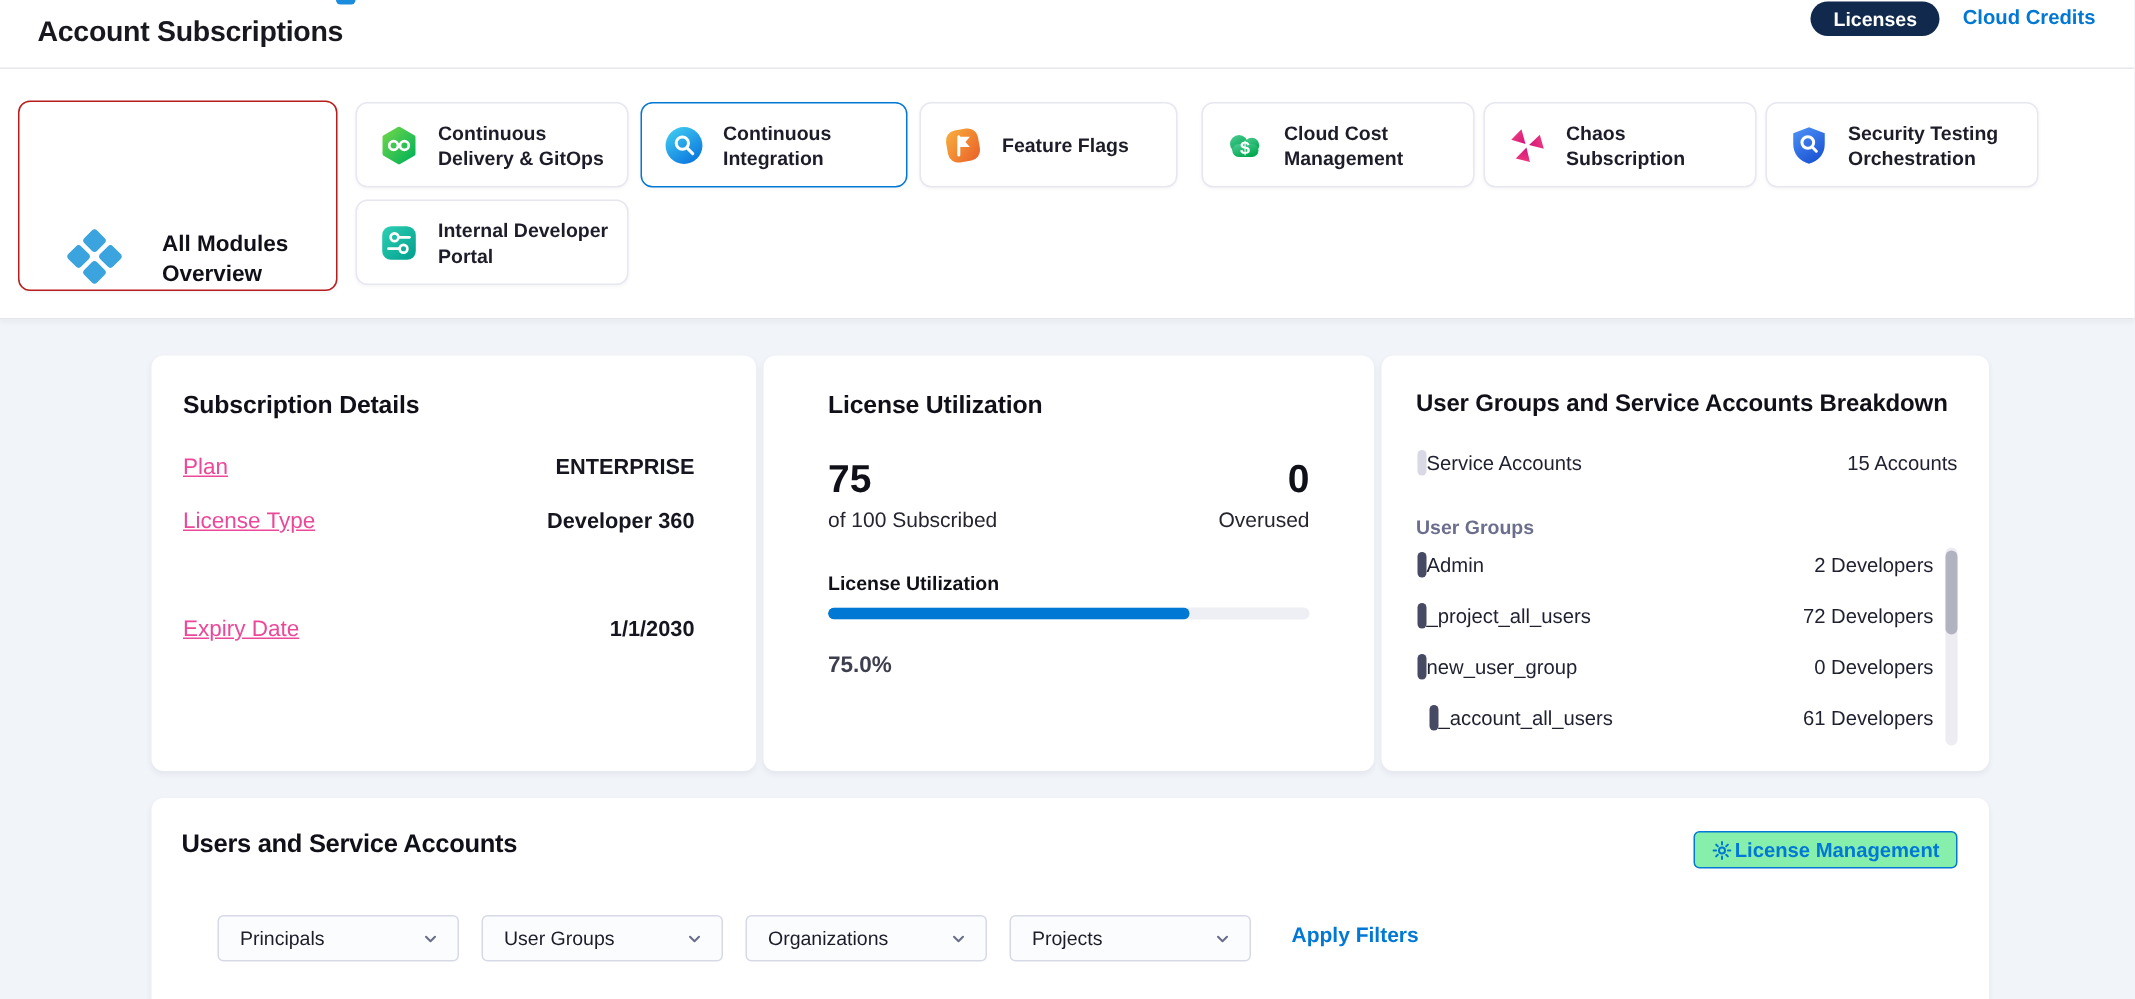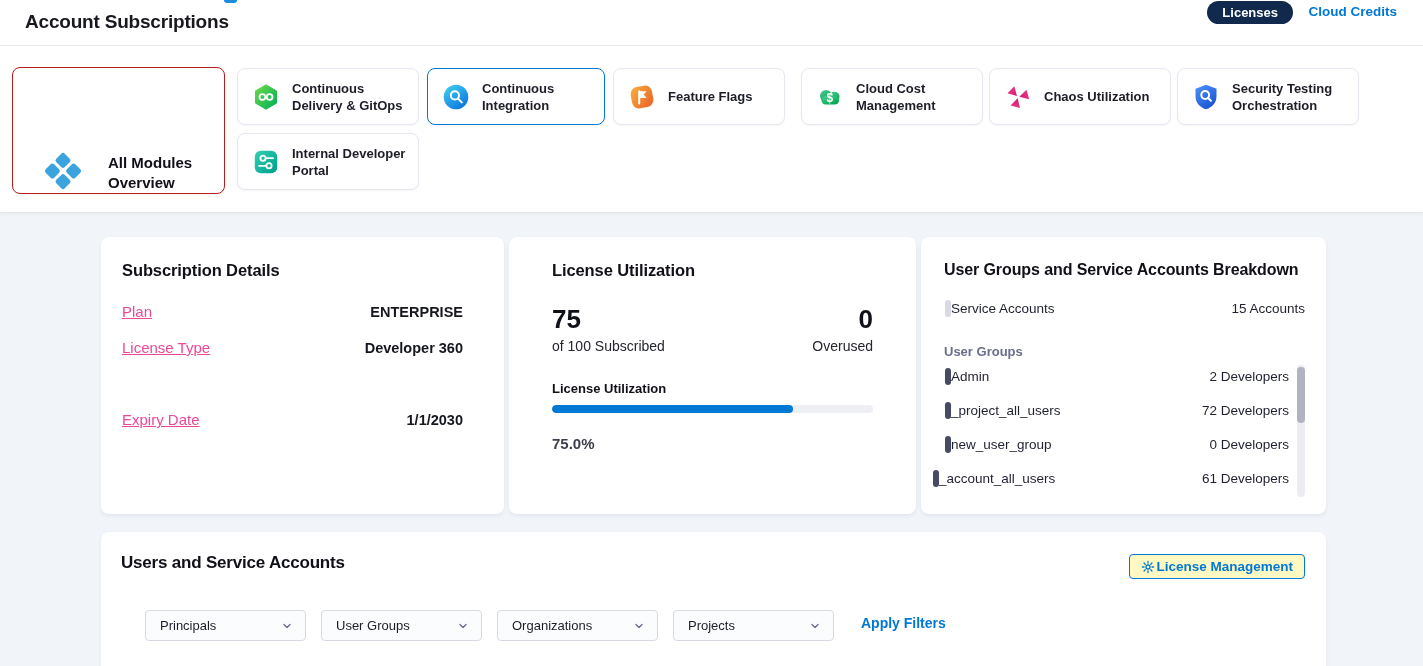--- a/index.html
+++ b/index.html
@@ -45,21 +45,21 @@
   .bullet{width:6px;height:17px;border-radius:3px;}
   .bullet.light{background:#d8d9e4;}
   .bullet.dark{background:#474a63;}
   .bd-label{font-size:13.5px;color:#1f2030;}
   .bd-value{font-size:13.5px;color:#1f2030;}
   .ug-heading{position:absolute;left:23px;top:107px;font-size:13px;font-weight:bold;color:#6b6e8c;}
   .scrollbar{position:absolute;right:21px;top:128px;width:8px;height:132px;background:#ececf2;border-radius:4px;}
   .scroll-thumb{position:absolute;left:0;top:2px;width:8px;height:56px;background:#b2b3c1;border-radius:4px;cursor:pointer;}
   
   .section-title{position:absolute;left:20px;top:21px;font-size:17px;font-weight:bold;color:#101019;margin:0;letter-spacing:-0.2px;}
-  .lm-btn{position:absolute;right:21px;top:22px;height:25px;padding:0 11px;background:#fef9c3;border:1px solid #0278d5;border-radius:4px;color:#0278d5;font-size:13.5px;font-weight:600;font-family:inherit;display:flex;align-items:center;gap:1px;cursor:pointer;}
+  .lm-btn{position:absolute;right:21px;top:22px;height:25px;padding:0 11px;background:#86efac;border:1px solid #0278d5;border-radius:4px;color:#0278d5;font-size:13.5px;font-weight:600;font-family:inherit;display:flex;align-items:center;gap:1px;cursor:pointer;}
   .dropdown{position:absolute;top:78px;width:161px;height:31px;background:#fbfcfe;border:1px solid #d7dae6;border-radius:4px;display:flex;align-items:center;justify-content:space-between;padding:0 12px 0 14px;box-sizing:border-box;cursor:pointer;}
   .dd-label{font-size:13px;color:#1c1d29;}
   .apply-link{position:absolute;left:760px;top:83px;font-size:14px;font-weight:bold;color:#0278d5;text-decoration:none;cursor:pointer;}
 </style>
 </head>
 <body>
 
 <div class="header">
   <div class="blue-sliver"></div>
   <h1 class="page-title">Account Subscriptions</h1>
@@ -165,21 +165,21 @@
           </defs>
         <path d="M13 13 L3.5 10.2 L10.3 3.2 Z" fill="url(#gch)"></path>
         <g transform="rotate(120 14 14)">
             <path d="M13 13 L3.5 10.2 L10.3 3.2 Z" fill="url(#gch)"></path>
           </g>
         <g transform="rotate(240 14 14)">
             <path d="M13 13 L3.5 10.2 L10.3 3.2 Z" fill="url(#gch)"></path>
           </g>
       </svg>
     </span>
-    <span class="tile-label">Chaos Utilization</span>
+    <span class="tile-label">Chaos Subscription</span>
   </div>
 
   <div class="tile" style="left:1177px;width:182px;">
     <span class="tile-icon">
       <svg width="28" height="28" viewBox="0 0 28 28">
         <defs>
             <linearGradient id="gst" x1="0" y1="0" x2="0.6" y2="1">
           <stop offset="0" stop-color="#4f93f7"></stop>
               <stop offset="1" stop-color="#1c55d4"></stop>
             </linearGradient>
@@ -274,21 +274,21 @@
     </span>
     <span class="bd-value">72 Developers</span>
   </div>
   <div class="bd-row" style="left:24px;right:37px;top:199px;">
     <span class="bd-left">
       <span class="bullet dark"></span>
       <span class="bd-label">new_user_group</span>
     </span>
     <span class="bd-value">0 Developers</span>
   </div>
-  <div class="bd-row" style="left:12px;right:37px;top:233px;">
+  <div class="bd-row" style="left:32px;right:37px;top:233px;">
     <span class="bd-left">
       <span class="bullet dark"></span>
       <span class="bd-label">_account_all_users</span>
     </span>
     <span class="bd-value">61 Developers</span>
   </div>
 
   <div class="scrollbar">
     <div class="scroll-thumb"></div>
   </div>

